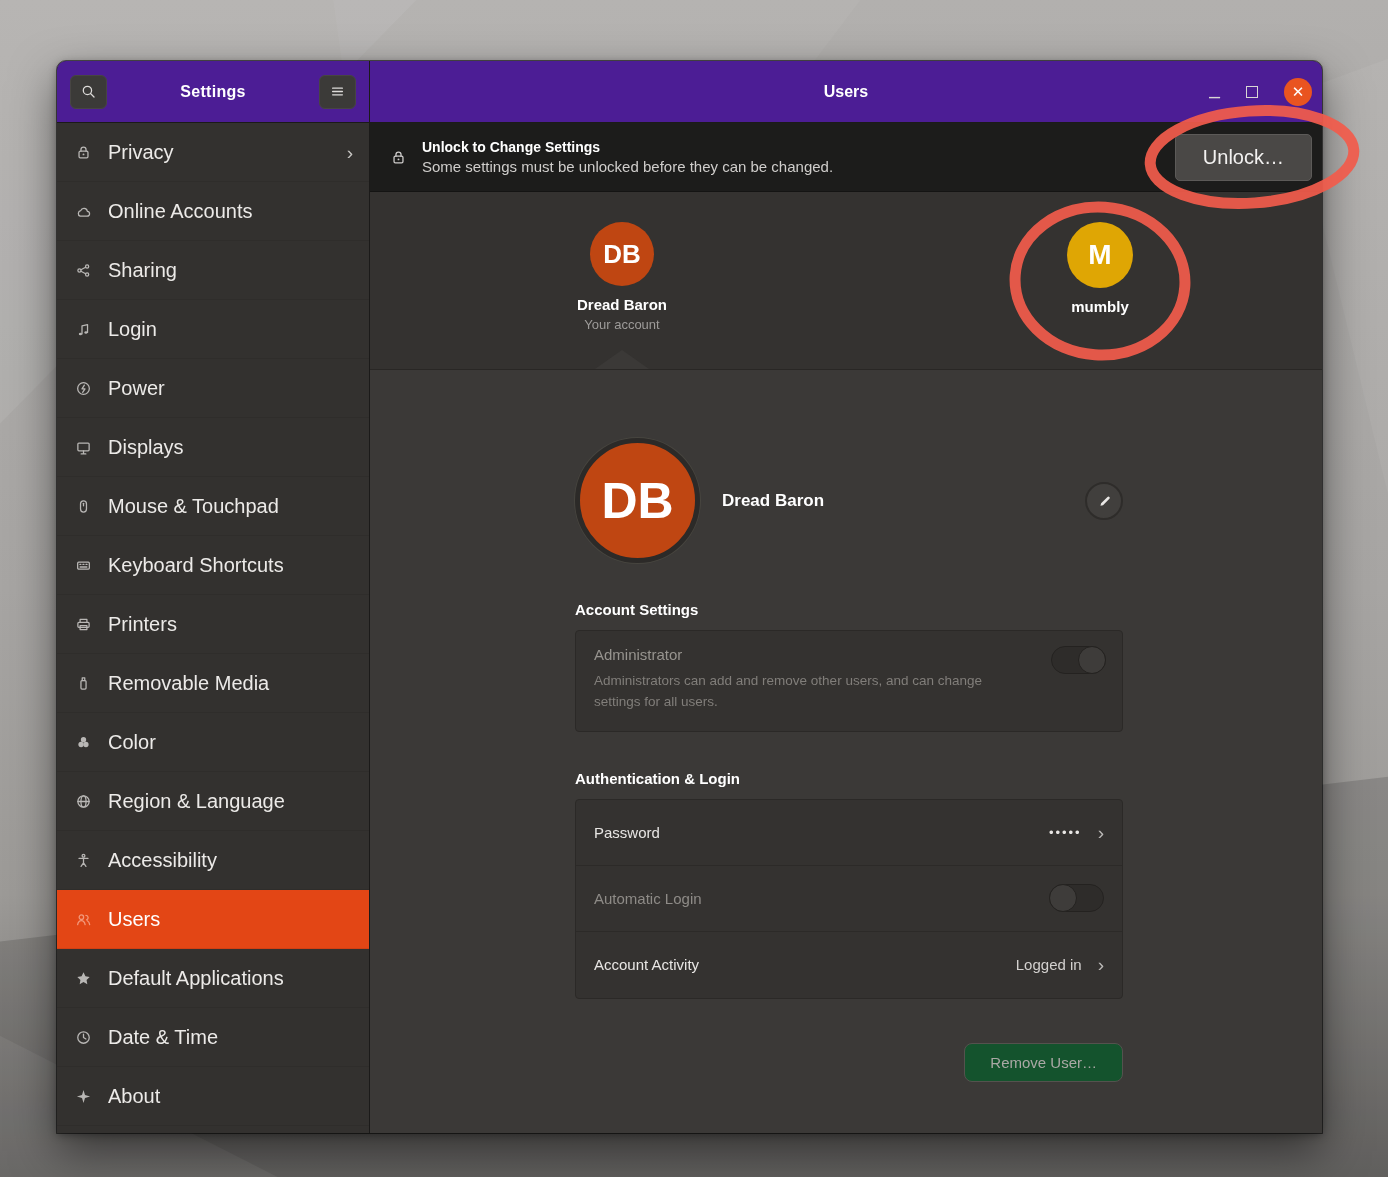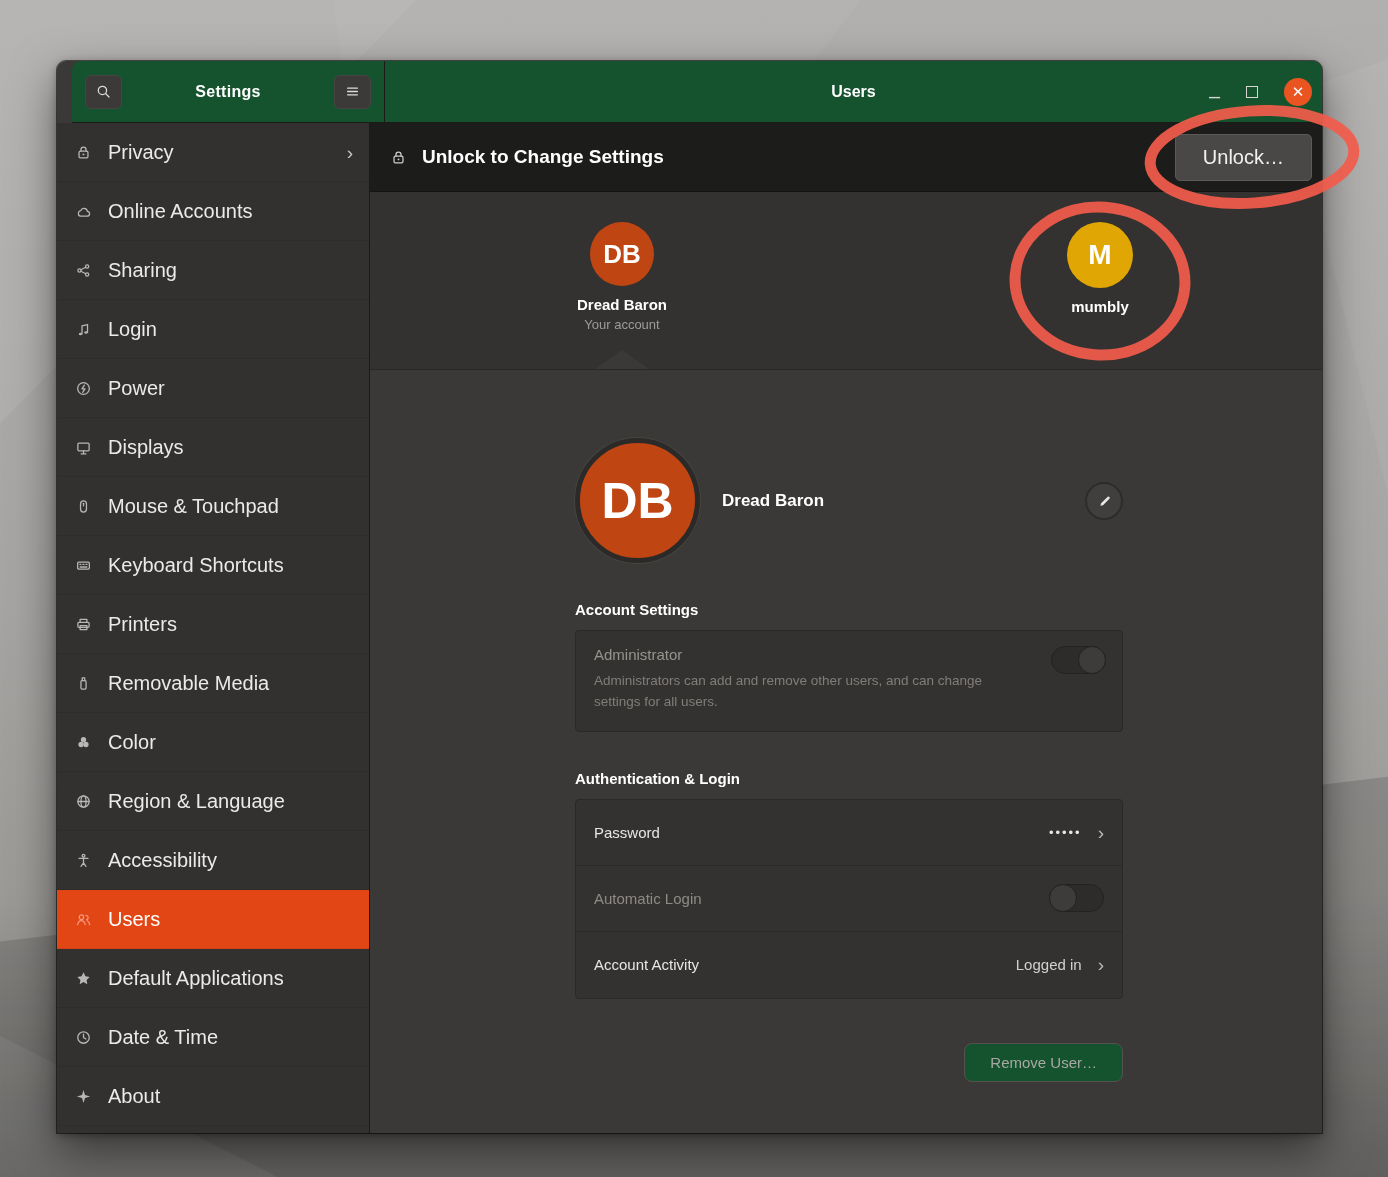--- a/index.html
+++ b/index.html
@@ -18,21 +18,21 @@
 
   
   .window {
     position:absolute; left:57px; top:61px; width:1265px; height:1072px;
     display:flex; flex-direction:column;
     border-radius:9px 9px 0 0;
     box-shadow:0 18px 46px rgba(0,0,0,.5), 0 2px 8px rgba(0,0,0,.35);
     outline:1px solid rgba(0,0,0,.55);
     background:#3b3937;
   }
-  .titlebar { height:62px; display:flex; background:#14532d; border-radius:9px 9px 0 0; border-bottom:1px solid #1b1a19; flex:none;margin-left:15px; }
+  .titlebar { height:62px; display:flex; background:#4c1d95; border-radius:9px 9px 0 0; border-bottom:1px solid #1b1a19; flex:none; }
   .titlebar-left { width:313px; flex:none; display:flex; align-items:center; justify-content:space-between; padding:0 13px; border-right:1px solid #1b1a19; }
   .hdr-btn { width:37px; height:34px; border-radius:6px; background:#3b3a38; border:1px solid #474543; display:flex; align-items:center; justify-content:center; color:#dddbd9; }
   .app-title { color:#fff; font-weight:bold; font-size:16px; letter-spacing:.3px; }
   .titlebar-right { flex:1; position:relative; display:flex; align-items:center; justify-content:center; }
   .win-title { color:#fff; font-weight:bold; font-size:16px; }
   .win-controls { position:absolute; right:10px; top:0; height:62px; display:flex; align-items:center; gap:26px; }
   .ctl-min { color:#d8d6d4; font-size:20px; line-height:1; padding-top:8px; }
   .ctl-max { width:12px; height:12px; border:1.5px solid #d8d6d4; }
   .ctl-close { width:28px; height:28px; border-radius:50%; background:#e95420; color:#fff; font-size:15px; font-weight:bold; display:flex; align-items:center; justify-content:center; }
 
@@ -43,21 +43,21 @@
   .nav-item { height:59px; flex:none; display:flex; align-items:center; padding:0 16px 0 18px; color:#eceae8; border-bottom:1px solid rgba(0,0,0,.08); }
   .nav-item .icon { width:20px; color:#b9b7b5; display:flex; align-items:center; }
   .nav-item .label { margin-left:13px; font-size:20px; }
   .nav-item .chev { margin-left:auto; color:#c8c6c4; font-size:19px; line-height:1; }
   .nav-item.selected { background:#e34615; color:#fff; }
   .nav-item.selected .icon { color:#f2987b; }
 
   
   .banner { height:69px; flex:none; background:#1c1c1b; border-bottom:1px solid #141413; display:flex; align-items:center; padding:0 10px 0 20px; }
   .banner .icon { color:#cecccb; margin-right:15px; display:flex; }
-  .banner-title { color:#fff; font-weight:bold; font-size:19px; }
+  .banner-title { color:#fff; font-weight:bold; font-size:14px; }
   .banner-sub { color:#cfcdcb; font-size:15px; margin-top:3px; }
   .unlock-btn { margin-left:auto; background:#4a4846; border:1px solid #5c5a58; border-radius:5px; color:#f2f1f0; font-size:20px; padding:11px 27px; }
 
   
   .carousel { height:178px; flex:none; background:#343230; position:relative; border-bottom:1px solid #292725; }
   .carousel-user { position:absolute; top:30px; transform:translateX(-50%); text-align:center; }
   .c-avatar { width:64px; height:64px; border-radius:50%; margin:0 auto; display:flex; align-items:center; justify-content:center; color:#fff; font-weight:bold; font-size:26px; }
   .c-name { color:#fff; font-weight:bold; font-size:15px; margin-top:10px; }
   .c-sub { color:#9d9b99; font-size:13px; margin-top:4px; }
   .pointer { position:absolute; bottom:0; left:252px; transform:translateX(-50%); width:0; height:0; border-left:27px solid transparent; border-right:27px solid transparent; border-bottom:19px solid #3b3937; }
@@ -301,20 +301,21 @@
       <div class="banner">
         <span class="icon">
             <svg class="icon-svg" width="17" height="17" viewBox="0 0 16 16" fill="none" stroke="currentColor" stroke-width="1.2" stroke-linecap="round" stroke-linejoin="round">
               <rect x="3.8" y="6.8" width="8.4" height="6.2" rx="1.2"></rect>
               <path d="M5.6 6.8V5.4a2.4 2.4 0 0 1 4.8 0v1.4"></path>
               <circle cx="8" cy="9.8" r=".9" fill="currentColor" stroke="none"></circle>
             </svg>
           </span>
         <div>
           <div class="banner-title">Unlock to Change Settings</div>
+          <div class="banner-sub">Some settings must be unlocked before they can be changed.</div>
         </div>
         <button class="unlock-btn">Unlock…</button>
       </div>
 
       <div class="carousel" id="carousel">
         <div class="pointer"></div>
       <div class="carousel-user" style="left: 252px;">
             <div class="c-avatar" style="background: rgb(191, 70, 18);">DB</div>
             <div class="c-name">Dread Baron</div>
             <div class="c-sub">Your account</div>

